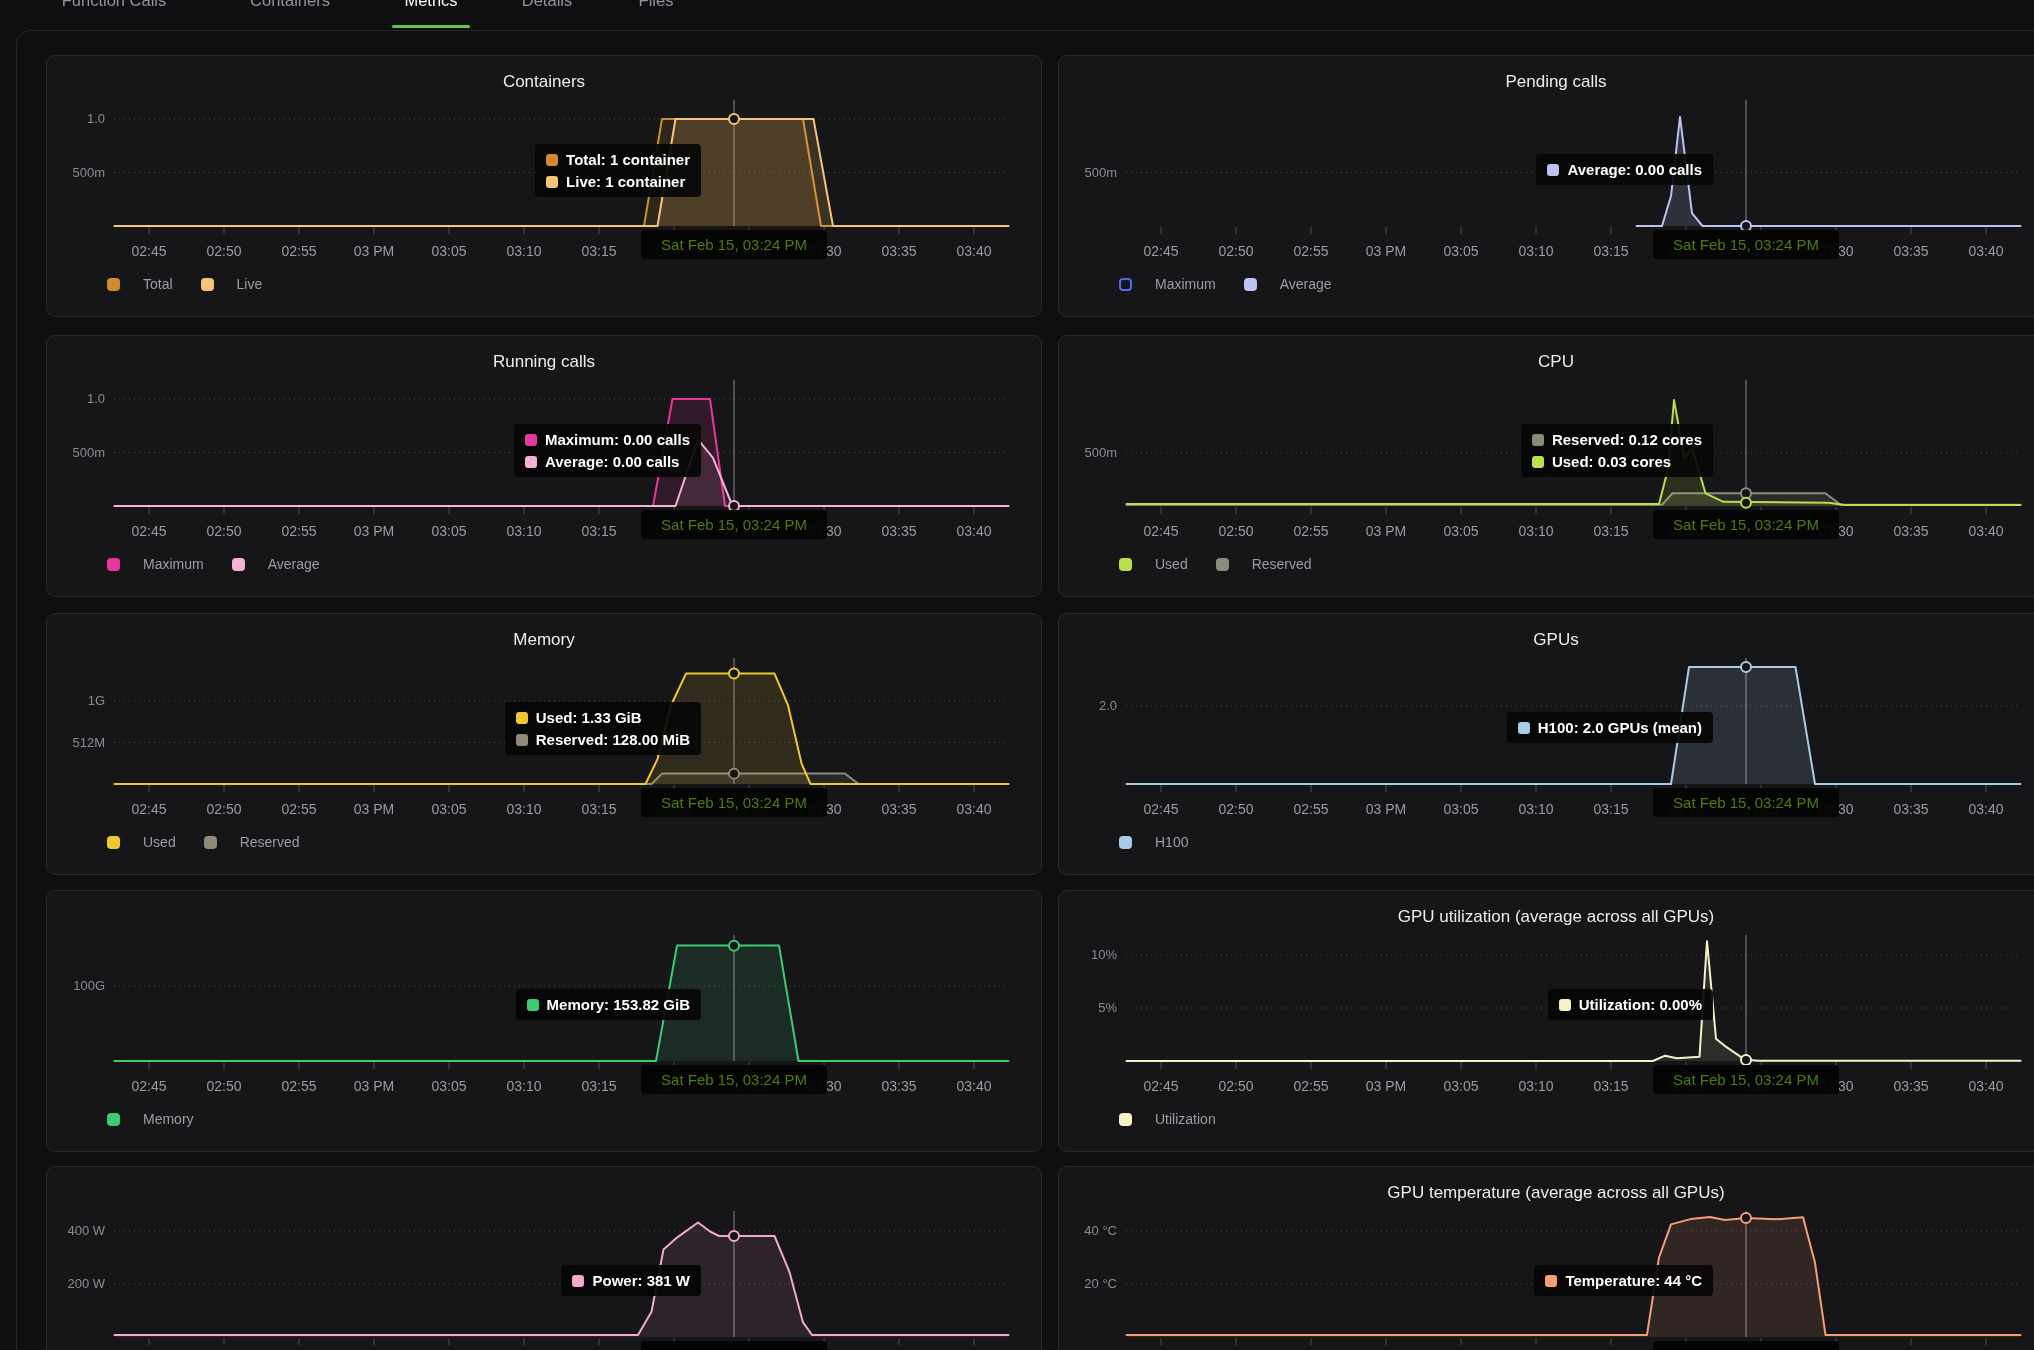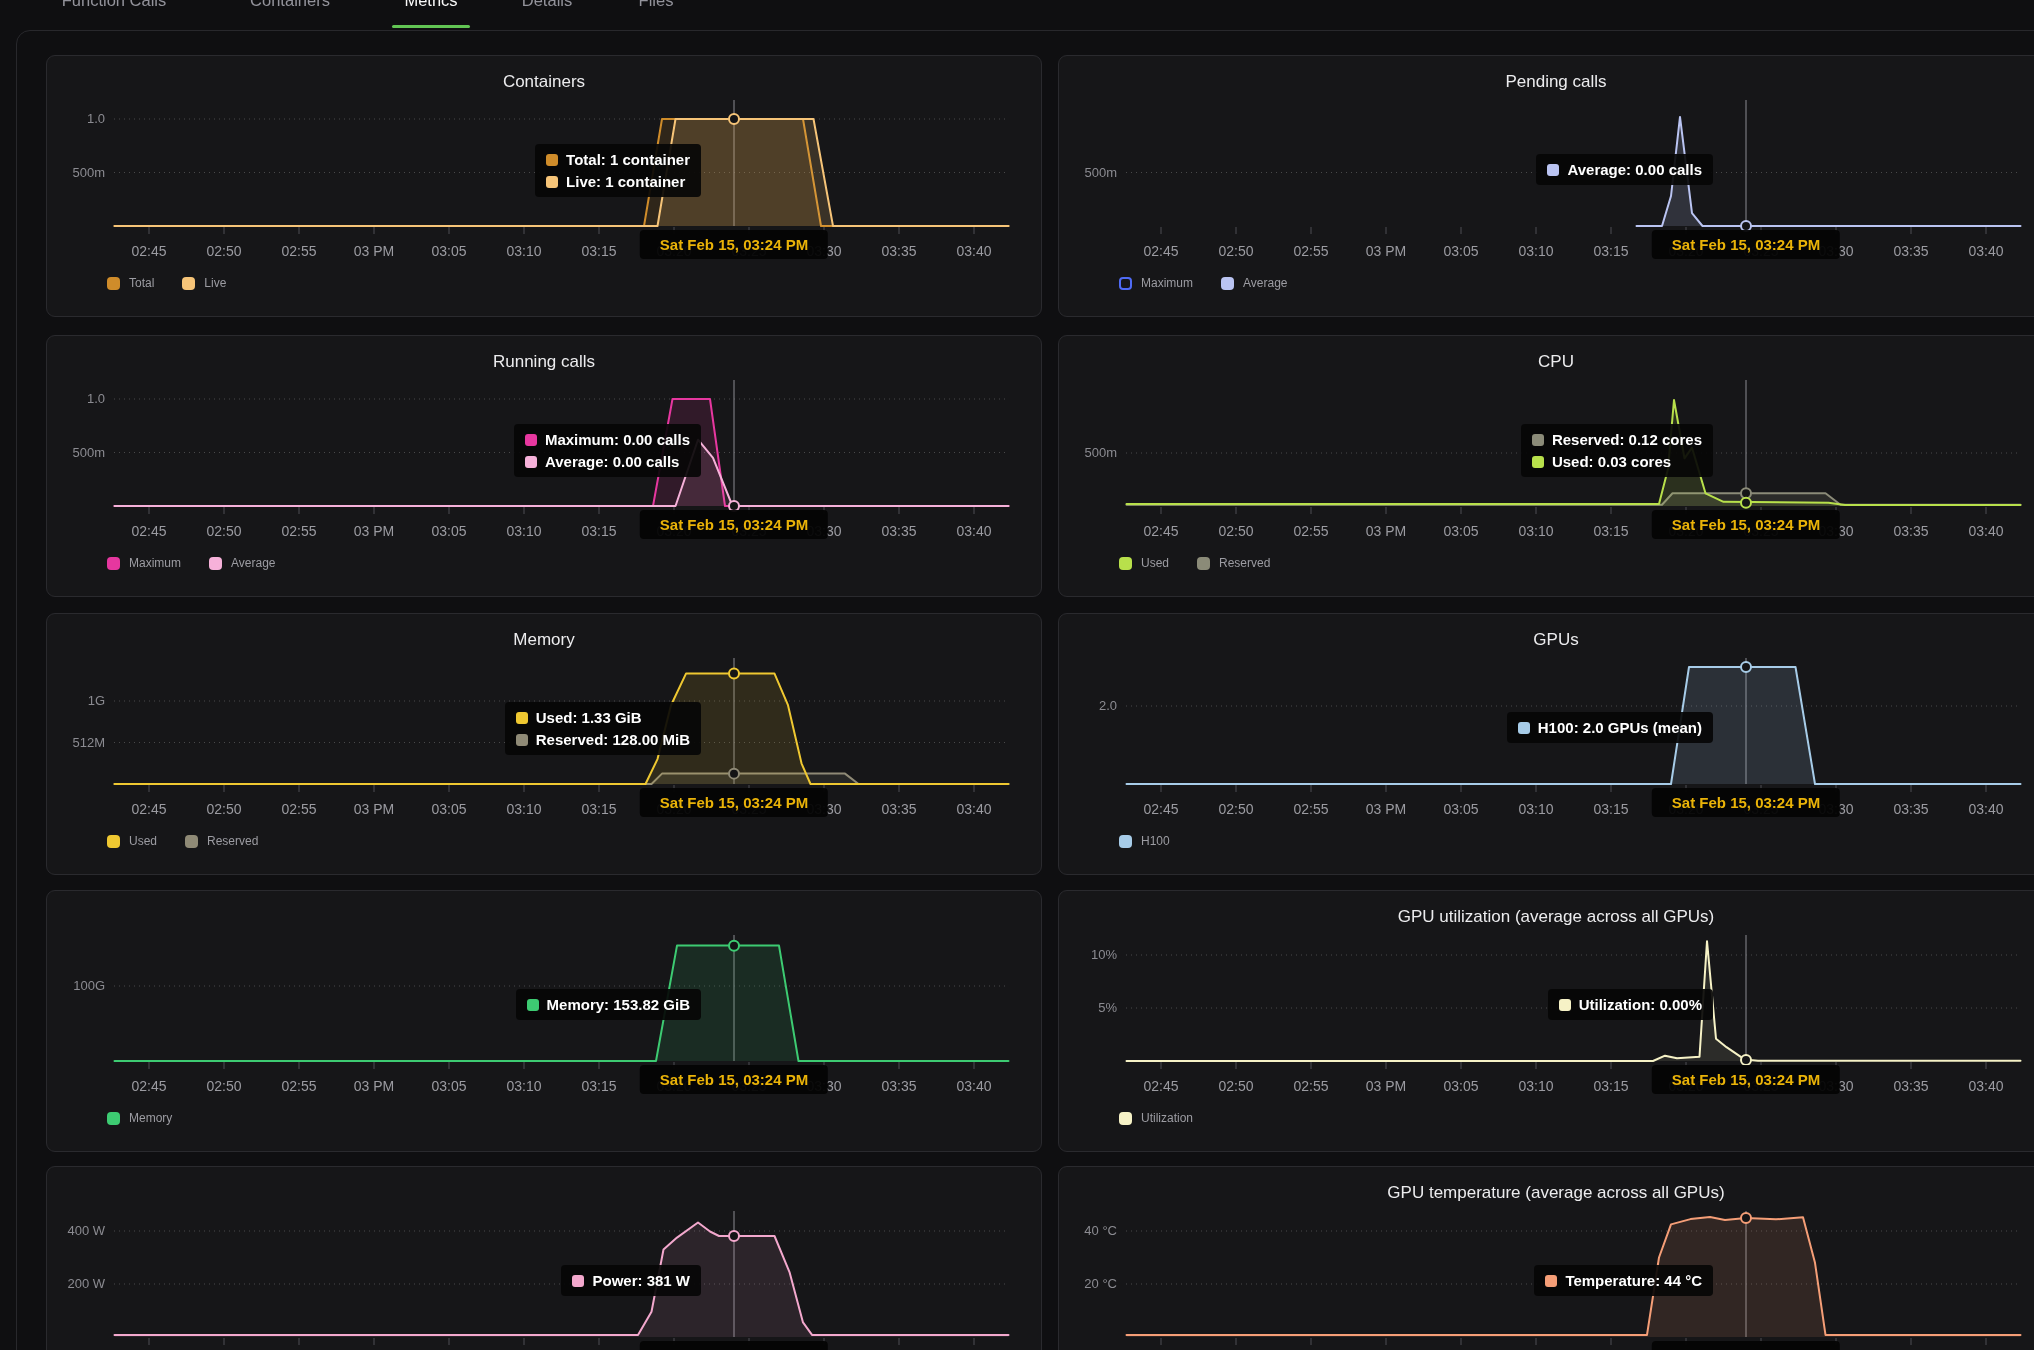--- a/index.html
+++ b/index.html
@@ -29,24 +29,24 @@
   .xlab  { fill:#9b9ba1; font-size:14px; font-family:"Liberation Sans",sans-serif; }
   
   .tooltip { position:absolute; right:340px; top:88px; background:rgba(6,6,6,0.92);
              border-radius:4px; padding:7px 11px; display:flex; flex-direction:column;
              gap:5px; z-index:4; white-space:nowrap; }
   .tooltip.one { top:98px; }
   .trow { display:flex; align-items:center; gap:8px; font-size:15px; font-weight:bold; color:#fff; }
   .sw { width:12px; height:12px; border-radius:3px; flex:0 0 auto; }
   .datebox { position:absolute; left:687px; top:174px; transform:translateX(-50%);
              background:rgba(4,4,4,0.95); border-radius:4px; padding:6px 20px;
-             font-size:15px; font-weight:bold; color:#eab308; white-space:nowrap; z-index:4; }
+             font-size:15px; font-weight:normal; color:#4d7c0f; white-space:nowrap; z-index:4; }
   
   .legend { position:absolute; left:60px; top:220px; display:flex; gap:28px; z-index:3; }
-  .litem { display:flex; align-items:center; gap:9px; font-size:12px; color:#9c9ca2; cursor:pointer;text-align:right; }
+  .litem { display:flex; align-items:center; gap:23px; font-size:14px; color:#9c9ca2; cursor:pointer;text-align:right; }
   .lsw { width:13px; height:13px; border-radius:4px; flex:0 0 auto; }
 </style>
 </head>
 <body>
 
 <div class="tabbar">
   <span class="tab" style="left:114px">Function Calls</span>
   <span class="tab" style="left:290px">Containers</span>
   <span class="tab active" style="left:431px">Metrics</span>
   <span class="tab" style="left:547px">Details</span>

